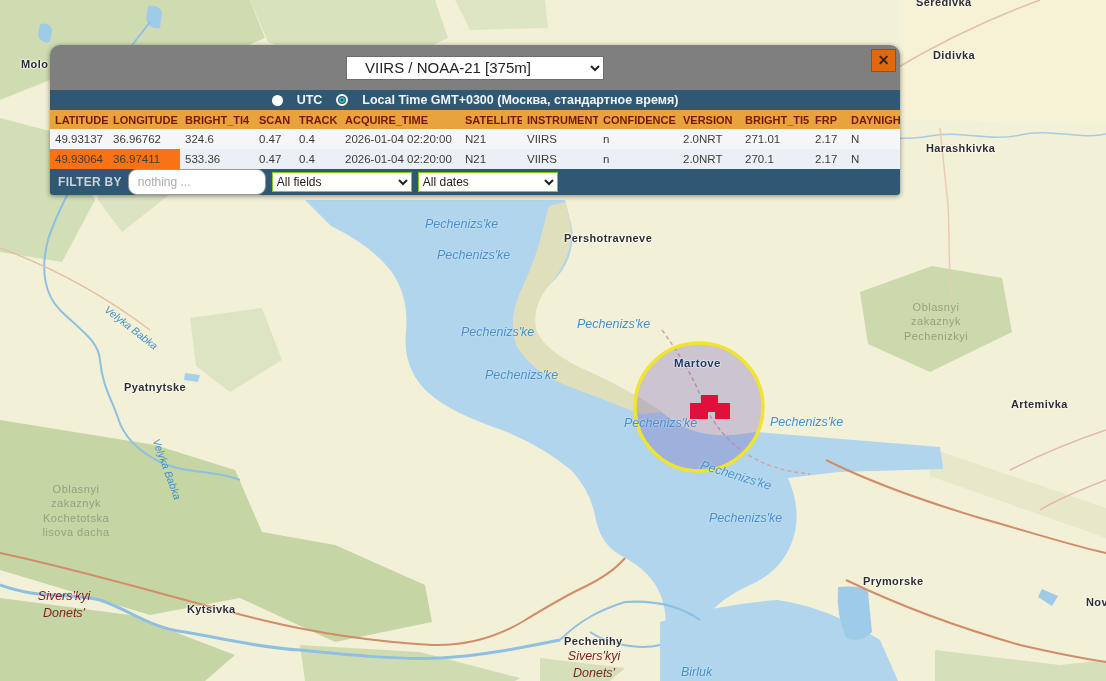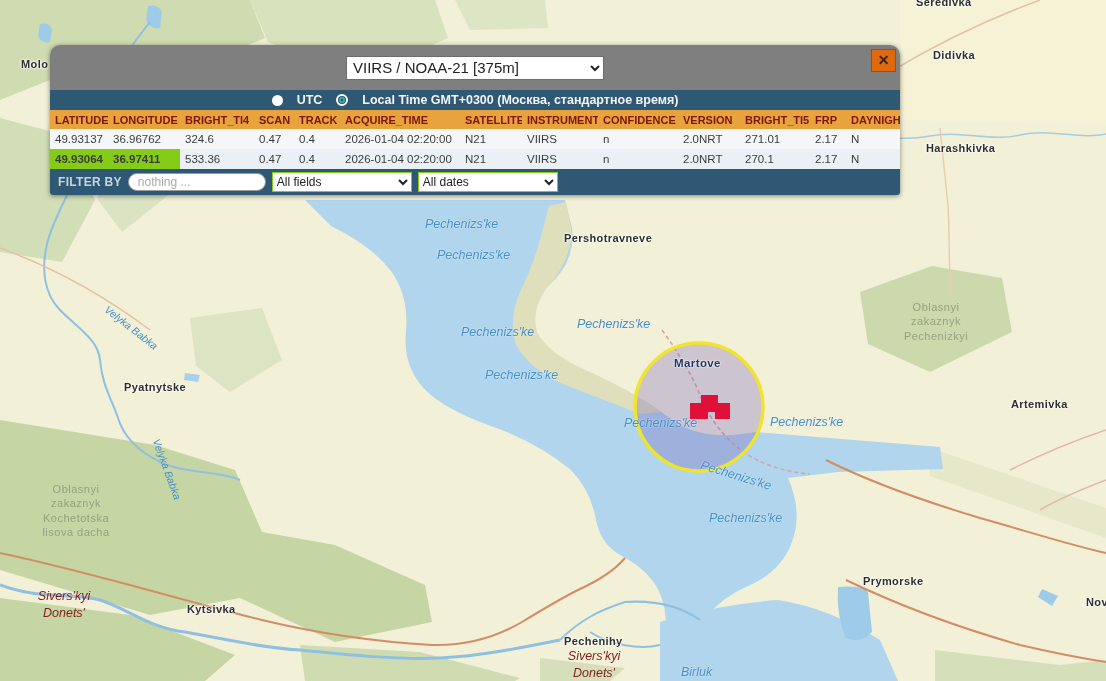--- a/index.html
+++ b/index.html
@@ -17,42 +17,42 @@
   .water-sm{font-style:italic;font-size:10.5px;color:#4590cc;}
   .water-2l{font-style:italic;font-size:12.5px;color:#7f1d1d;text-align:center;width:92px;line-height:1.35;}
   .reserve{font-size:11px;color:#93a37e;text-align:center;letter-spacing:.5px;line-height:1.3;width:112px;}
 
   
   .panel{position:absolute;left:50px;top:45px;width:850px;z-index:10;
          border-radius:10px 10px 3px 3px;box-shadow:0 1px 5px rgba(0,0,0,.45);}
   .panel-header{position:relative;height:45px;background:#7f7f7f;border-radius:10px 10px 0 0;
          display:flex;align-items:center;justify-content:center;}
   .sat-select{width:258px;height:24px;font-size:15px;font-family:"Liberation Sans",sans-serif;
-         border:1px solid #6d6d6d;background:#fff;color:#222;padding:0 2px;}
+         border:1px solid #6d6d6d;background:#fff;color:#222;padding:0 14px;}
   .close-btn{position:absolute;right:4px;top:4px;width:25px;height:23px;background:#e0680f;
          border:1px solid #a34d07;color:#33251c;font-size:14px;font-weight:bold;line-height:19px;
          text-align:center;cursor:pointer;padding:0;font-family:"Liberation Sans",sans-serif;}
   .time-bar{height:20px;background:#2e5874;color:#f2f5f7;display:flex;align-items:center;
          justify-content:center;gap:14px;font-size:12.5px;}
   .time-opt{display:flex;align-items:center;gap:14px;cursor:pointer;font-weight:bold;}
   .radio{width:11px;height:11px;border-radius:50%;background:#fff;display:inline-block;position:relative;}
   .radio.sel{background:#2e5874;border:2px solid #fff;width:12px;height:12px;}
   .radio.sel::after{content:"";position:absolute;left:1px;top:1px;width:6px;height:6px;border-radius:50%;
          border:2px solid #35b0a8;background:#17374e;box-sizing:border-box;width:6px;height:6px;}
   table.det{width:100%;border-collapse:collapse;table-layout:fixed;background:#f4f6f8;}
   table.det th{background:#e9a33c;color:#7b150e;font-size:11px;text-align:left;
          padding:4px 5px 3px 5px;white-space:nowrap;overflow:hidden;margin-top:30px;}
   table.det td{font-size:11.5px;color:#3c3c3c;padding:4px 5px;white-space:nowrap;overflow:hidden;}
   tr.r0{background:#f4f6f8;}
   tr.r1{background:#eaf0f6;}
-  td.hl{background:#84cc16;color:#fff;font-weight:bold;}
+  td.hl{background:#f97316;color:#fff;font-weight:normal;}
   .filter-bar{height:26px;background:#2e5874;display:flex;align-items:center;gap:6px;
          padding:0 8px;border-radius:0 0 3px 3px;}
   .filter-label{color:#c9d3da;font-weight:bold;font-size:12px;letter-spacing:.3px;}
-  .filter-input{width:138px;height:18px;border-radius:9px;border:1px solid #9a9a9a;padding:0 9px;
+  .filter-input{width:138px;height:26px;border-radius:9px;border:1px solid #9a9a9a;padding:0 9px;
          font-size:12px;font-family:"Liberation Sans",sans-serif;color:#444;}
   .filter-input::placeholder{color:#aaa;}
   .filter-select{width:140px;height:20px;font-size:12px;font-family:"Liberation Sans",sans-serif;
          border:1px solid #84cc16;background:#fff;color:#222;}
 </style>
 </head>
 <body>
 
 <div id="stage">
 

